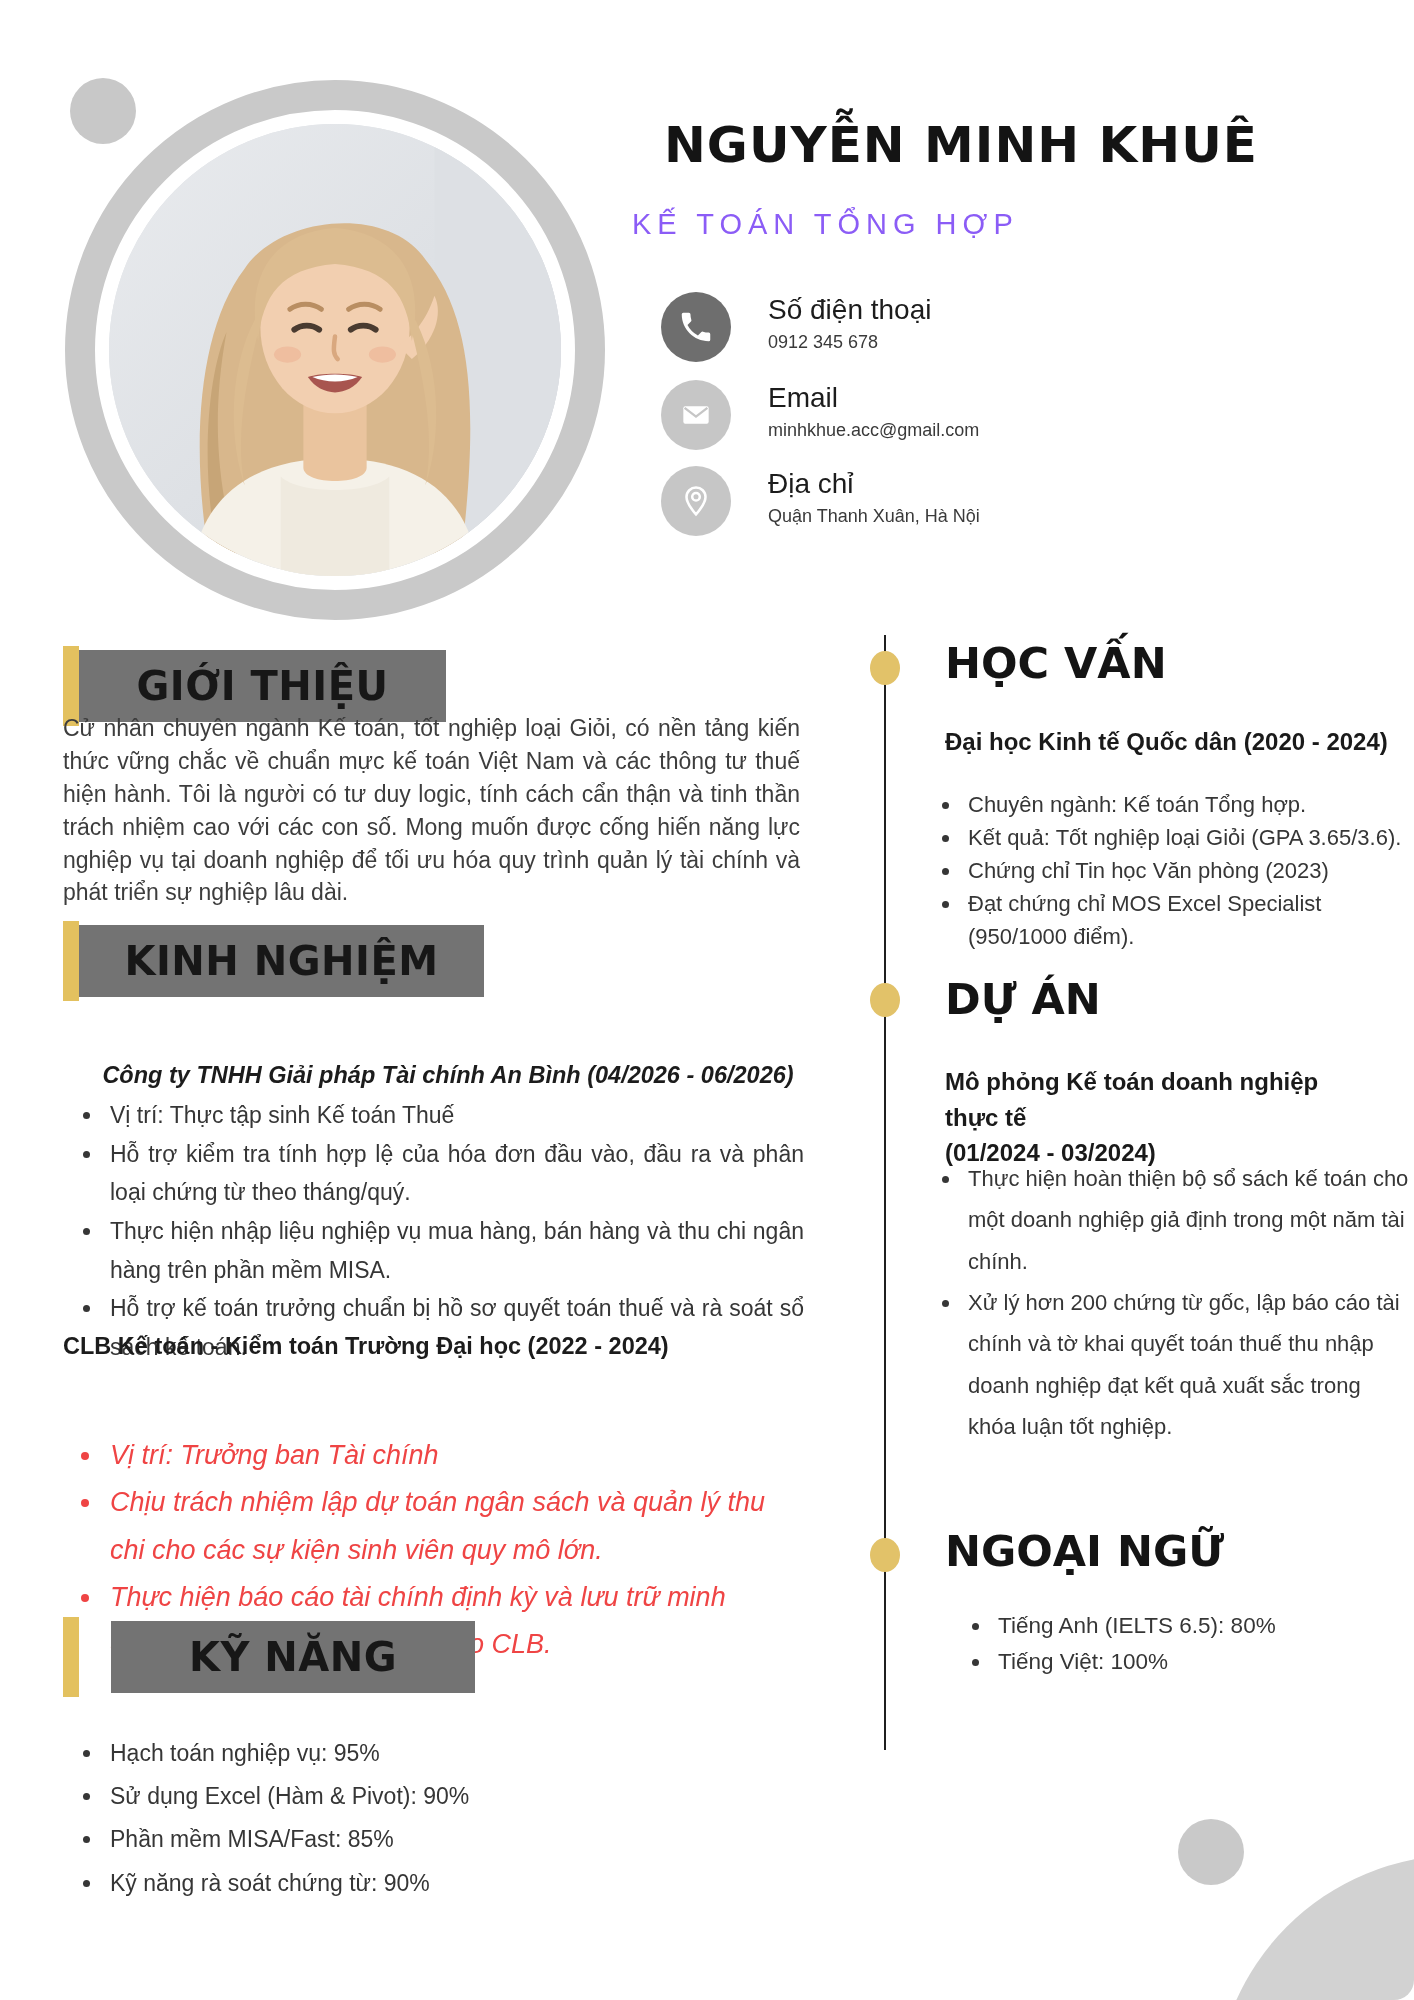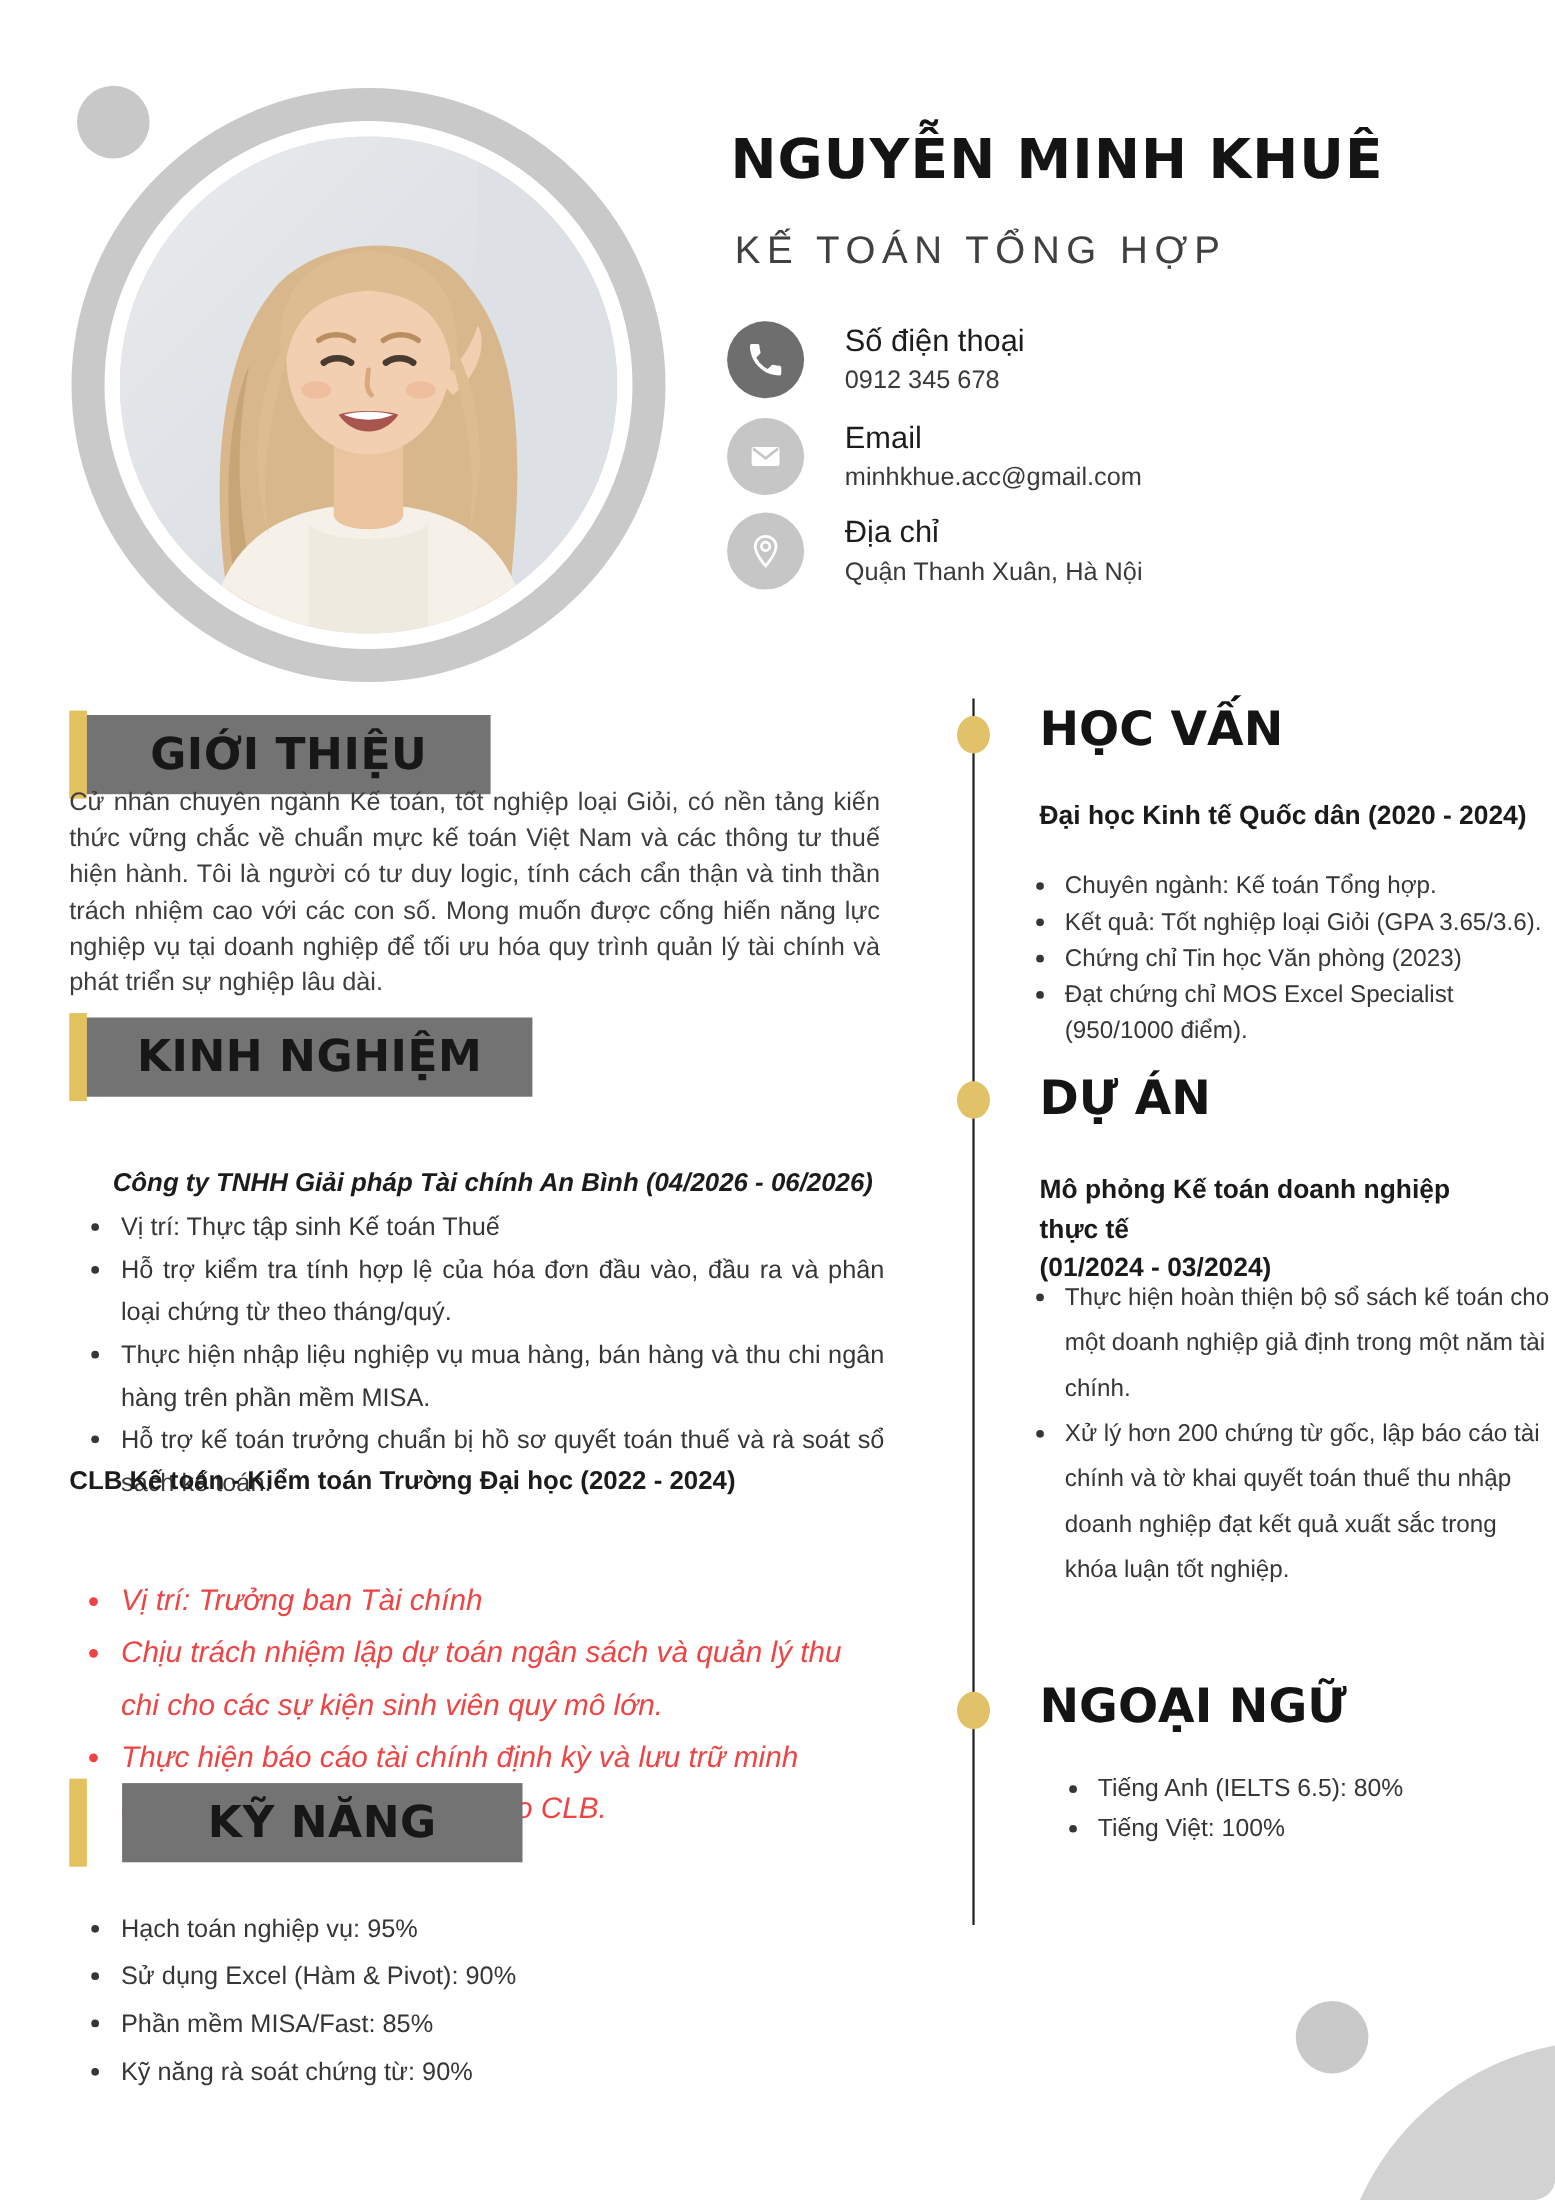--- a/index.html
+++ b/index.html
@@ -15,33 +15,33 @@
   
   .photo-ring { position:absolute; left:65px; top:80px; width:540px; height:540px;
                 border-radius:50%; border:30px solid #c9c9c9; background:#ffffff; }
   .photo-disc { position:absolute; left:109px; top:124px; width:452px; height:452px;
                 border-radius:50%; overflow:hidden; background:#dfe2e6; }
   .photo-disc svg { display:block; width:100%; height:100%; }
 
   
   .name { position:absolute; left:664px; top:116px; font-family:"DejaVu Sans", sans-serif;
           font-size:50px; font-weight:900; letter-spacing:1px; color:#141414; white-space:nowrap; }
-  .job-title { position:absolute; left:668px; top:208px; font-size:35px; font-weight:500;
-               letter-spacing:6px; color:#404040; white-space:nowrap; }
+  .job-title { position:absolute; left:632px; top:208px; font-size:29px; font-weight:500;
+               letter-spacing:6px; color:#8b5cf6; white-space:nowrap; }
 
   .contact-row { position:absolute; left:661px; display:flex; align-items:flex-start; }
   .contact-row.r1 { top:292px; } .contact-row.r2 { top:380px; } .contact-row.r3 { top:466px; }
   .contact-icon { width:70px; height:70px; border-radius:50%; flex:0 0 auto;
                   display:flex; align-items:center; justify-content:center; }
   .contact-icon.dark { background:#6e6e6e; }
   .contact-icon.light { background:#c6c6c6; }
   .contact-icon svg { width:38px; height:38px; }
   .contact-text { margin-left:37px; display:flex; flex-direction:column; }
   .contact-label { font-size:28px; color:#1c1c1c; line-height:1.25; }
-  .contact-value { font-size:23px; color:#3a3a3a; margin-top:5px; line-height:1.2; }
+  .contact-value { font-size:18px; color:#3a3a3a; margin-top:5px; line-height:1.2; }
 
   
   .sec-header { position:absolute; display:flex; height:72px; }
   .sec-header .bar { width:16px; margin-top:-4px; height:80px; background:#e3c15f; flex:0 0 auto; }
   .sec-header .box { background:#737373; display:flex; align-items:center; justify-content:center; }
   .sec-header .box span { font-family:"DejaVu Sans", sans-serif; font-size:40px; font-weight:800;
                           color:#171717; letter-spacing:0.5px; white-space:nowrap; }
   .hdr-about { left:63px; top:650px; } .hdr-about .box { width:367px; }
   .hdr-exp   { left:63px; top:925px; } .hdr-exp .box { width:405px; }
   .hdr-skill { left:63px; top:1621px;gap:32px; } .hdr-skill .box { width:364px; }

